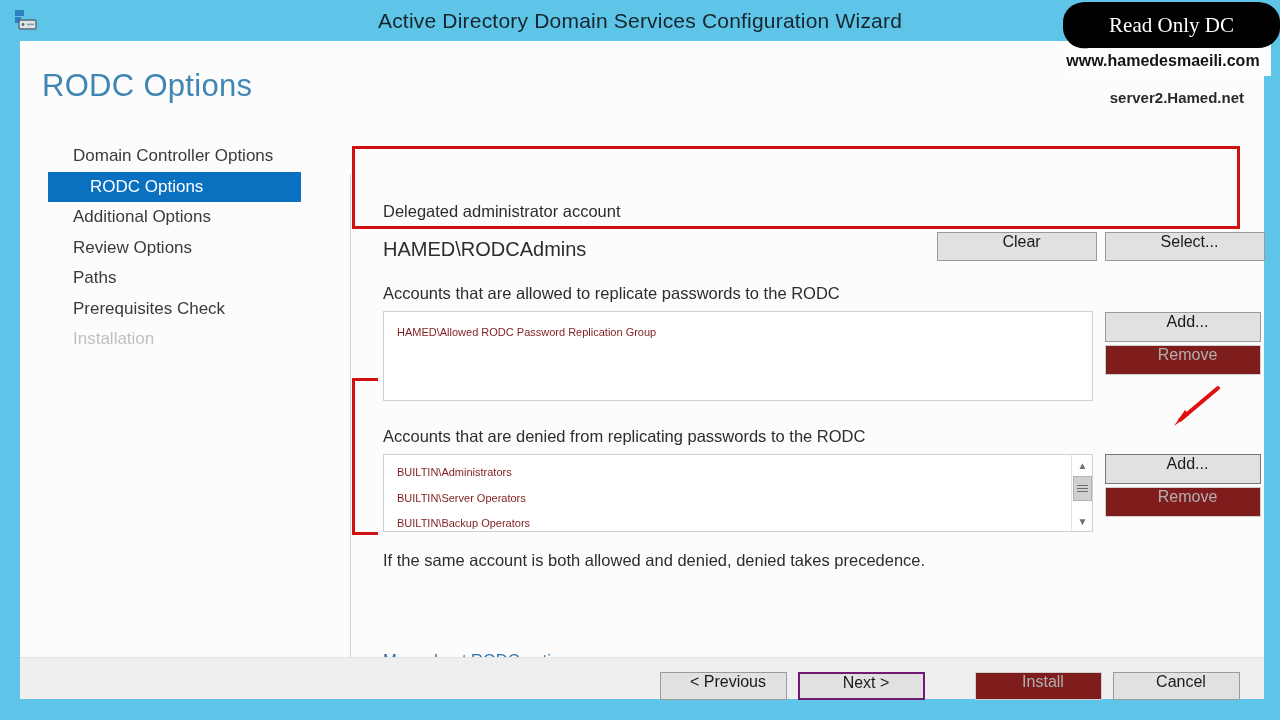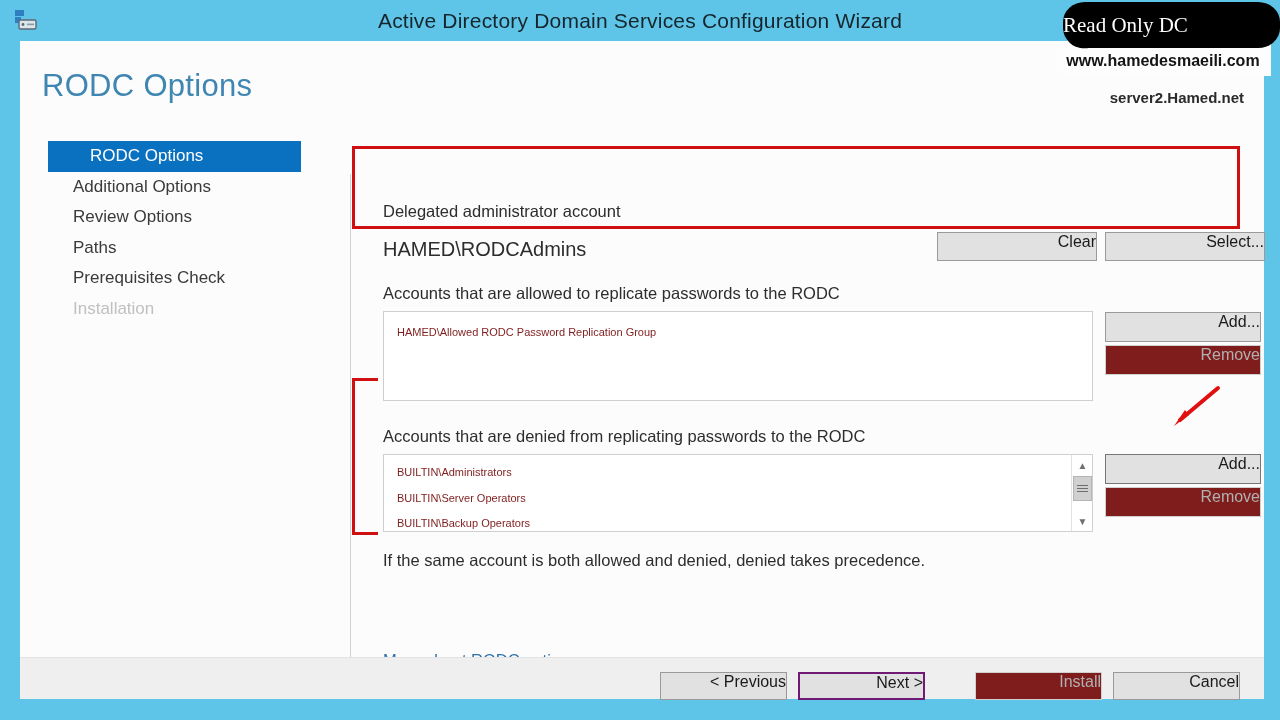--- a/index.html
+++ b/index.html
@@ -81,21 +81,21 @@
   
   .deleg-label { position: absolute; left: 20px; top: 61px; }
   .deleg-value { position: absolute; left: 20px; top: 97px; font-size: 20px; color: #2d2d2d; }
 
   
   .btn {
     background: #e1e1e1;
     border: 1px solid #9a9a9a;
     font-size: 16px; color: #1a1a1a;
     font-family: "Liberation Sans", sans-serif;
-    text-align: right;
+    text-align: center;
     cursor: default;
     padding-left: 9px;
   }
   .btn.disabled { color: #b0b0b0; border-color: #d0d0d0; background: #7f1d1d; }
   .btn.focus { border: 2px solid #701a75; }
 
   .btn-clear  { position: absolute; left: 574px;  top: 91px; width: 160px; height: 29px; }
   .btn-select { position: absolute; left: 742px; top: 91px; width: 160px; height: 29px; }
 
   
@@ -183,21 +183,21 @@
   }
   .blackout-tail {
     position: absolute; left: 1067px; top: 20px;
     width: 40px; height: 28px; background: #000;
     border-radius: 50%;
     transform: rotate(-12deg);
   }
   .blackout-text {
     position: absolute; left: 1063px; top: 2px;
     width: 217px; height: 46px;
-    line-height: 46px; text-align: left;
+    line-height: 46px; text-align: center;
     color: #ffffff; font-size: 21px;
     font-family: "Liberation Serif", serif;
   }
   .watermark {
     position: absolute; left: 1063px; top: 48px;
     width: 200px; height: 26px;
     text-align: center; line-height: 26px;
     color: #141414; font-size: 16px; font-weight: bold;
   }
   .watermark-plate {
@@ -222,20 +222,21 @@
       <rect x="13" y="13.6" width="7" height="1.6" fill="#8b9aa3"></rect>
     </svg>
     <div class="titlebar-title">Active Directory Domain Services Configuration Wizard</div>
   </div>
 
   <div class="window">
     <div class="page-title">RODC Options</div>
     <div class="server-name">server2.Hamed.net</div>
 
     <div class="sidebar">
+      <div class="nav-item">Domain Controller Options</div>
       <div class="nav-item indent active">RODC Options</div>
       <div class="nav-item">Additional Options</div>
       <div class="nav-item">Review Options</div>
       <div class="nav-item">Paths</div>
       <div class="nav-item">Prerequisites Check</div>
       <div class="nav-item disabled">Installation</div>
     </div>
     <div class="sidebar-divider"></div>
 
     <div class="content">

